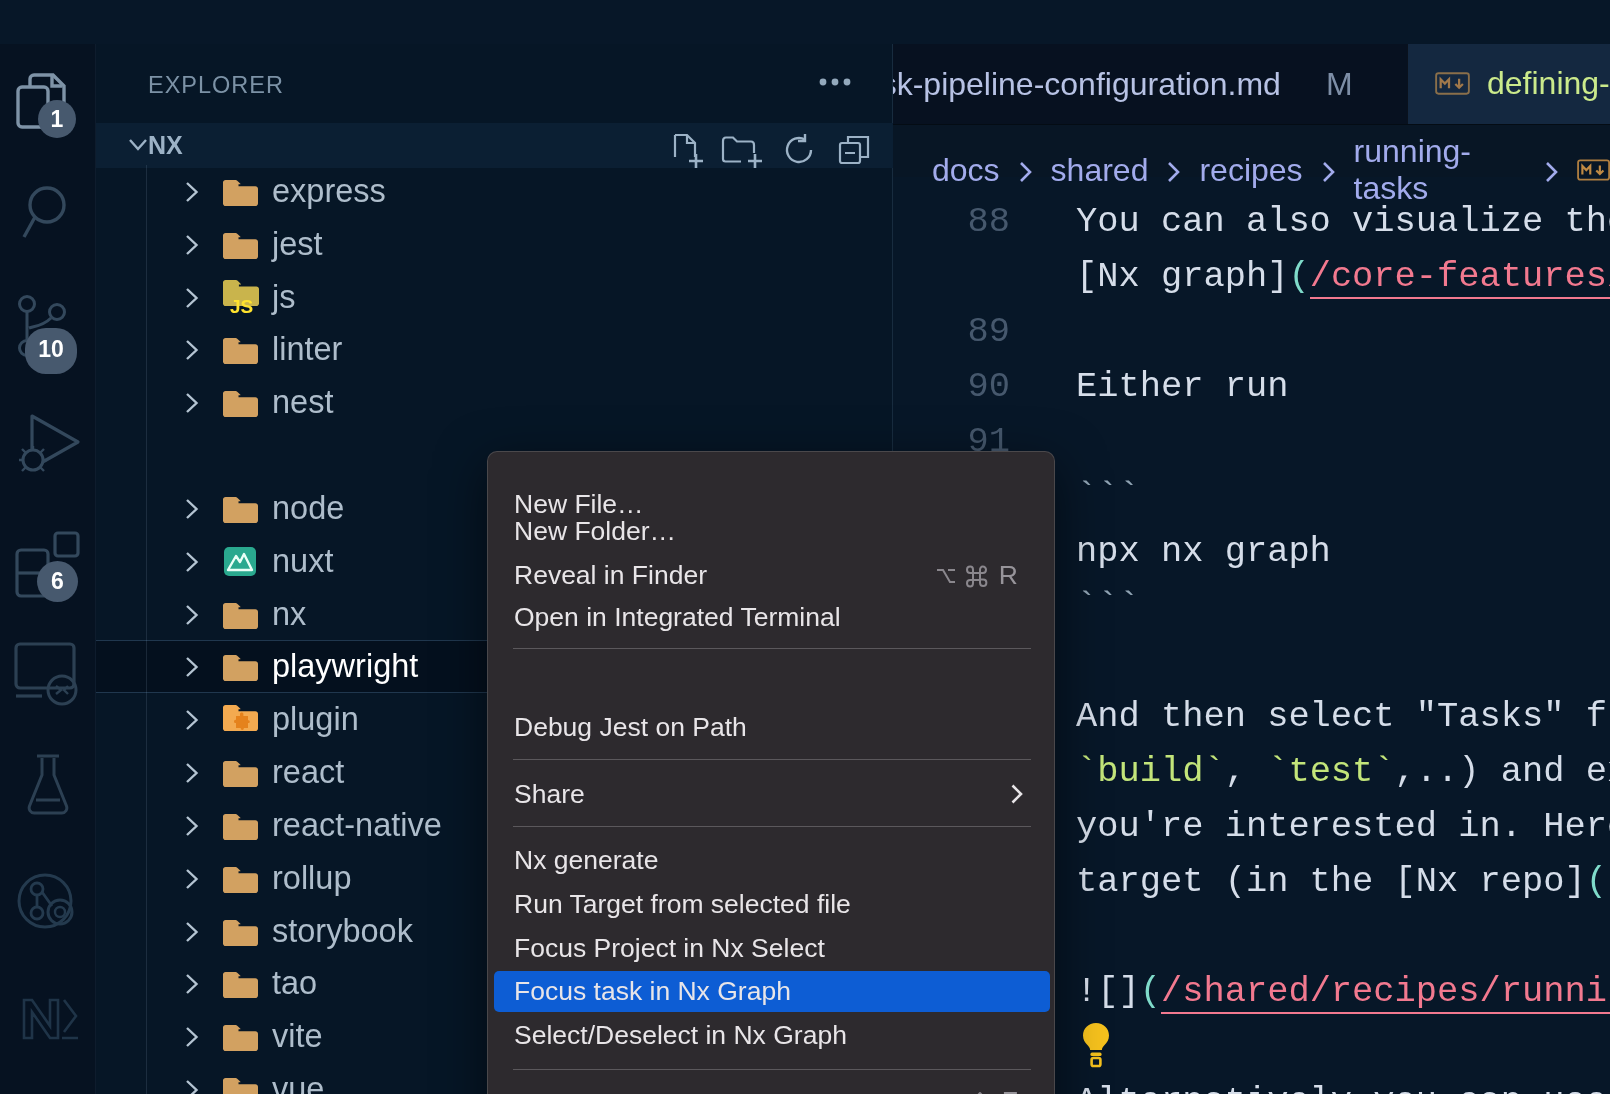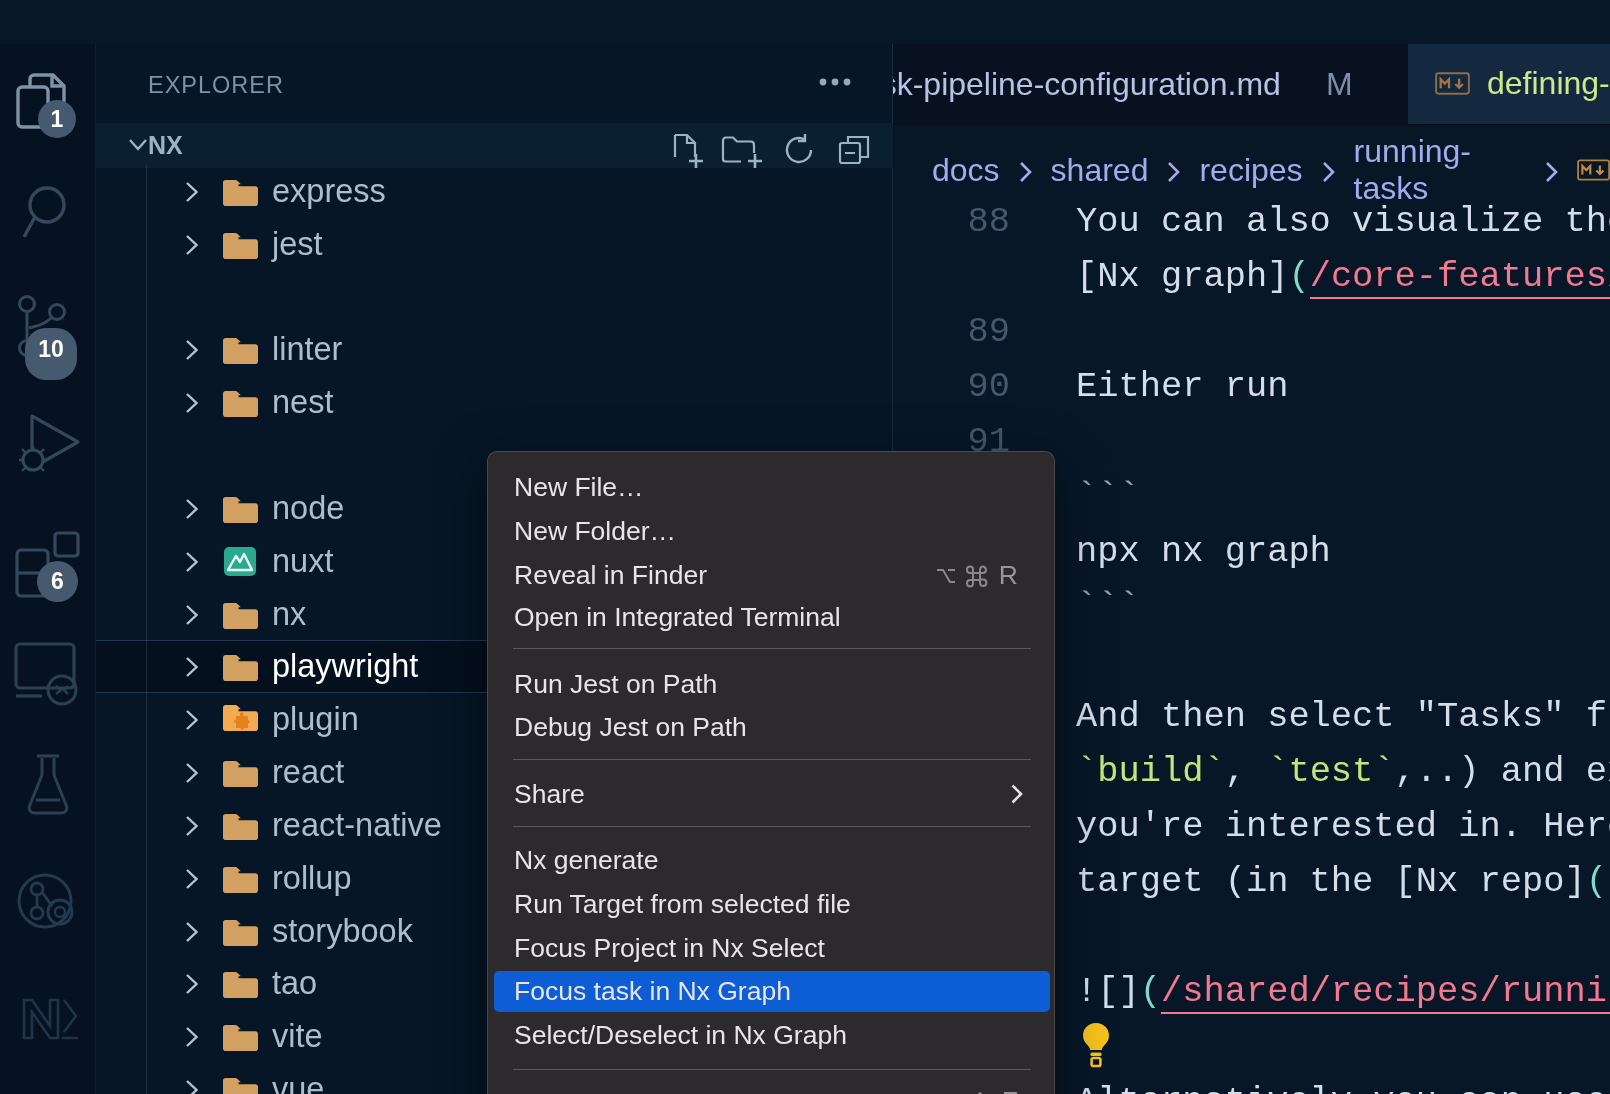--- a/index.html
+++ b/index.html
@@ -68,21 +68,21 @@
     <svg style="position:absolute;left:20px;top:138px" width="52" height="62" viewBox="0 0 52 62">
  <circle cx="27" cy="23" r="17" fill="none" stroke="#33485c" stroke-width="3.4"></circle>
  <path d="M15 35 L4 55" stroke="#33485c" stroke-width="3.4"></path>
       </svg>
     <svg style="position:absolute;left:14px;top:246px" width="60" height="70" viewBox="0 0 60 70">
         <circle cx="13" cy="14" r="7.5" fill="none" stroke="#33485c" stroke-width="3"></circle>
  <circle cx="43" cy="22" r="7.5" fill="none" stroke="#33485c" stroke-width="3"></circle>
  <circle cx="13" cy="58" r="7.5" fill="none" stroke="#33485c" stroke-width="3"></circle>
  <path d="M13 21 v30 M37 28 c-8 8-16 8-22 10" fill="none" stroke="#33485c" stroke-width="3"></path>
       </svg>
-    <div class="badge" style="left:25px;top:284px;width:52px;height:52px;line-height:42px;border-radius:21px;">10</div>
+    <div class="badge" style="left:25px;top:284px;width:52px;height:46px;line-height:42px;border-radius:21px;">10</div>
     <svg style="position:absolute;left:18px;top:366px" width="64" height="66" viewBox="0 0 64 66">
  <path d="M14 6 L60 32 L14 58 z" fill="none" stroke="#33485c" stroke-width="3.2" stroke-linejoin="round"></path>
  <circle cx="15" cy="50" r="10" fill="#061221" stroke="#33485c" stroke-width="3"></circle>
  <path d="M15 40 v-4 M5 50 h-4 M25 50 h4 M8 43 l-4 -4 M8 57 l-4 4 M22 43 l4 -4 M22 57 l4 4" stroke="#33485c" stroke-width="2.4"></path>
       </svg>
     <svg style="position:absolute;left:14px;top:486px" width="66" height="70" viewBox="0 0 66 70">
  <rect x="3" y="20" width="31" height="46" rx="4" fill="none" stroke="#33485c" stroke-width="3.2"></rect>
  <path d="M3 43 h31" stroke="#33485c" stroke-width="3.2"></path>
  <rect x="41" y="3" width="23" height="23" rx="3" fill="none" stroke="#33485c" stroke-width="3.2"></rect>
       </svg>
@@ -158,20 +158,30 @@
           <div class="lbl">express</div>
         </div>
       <div class="row" style="top:53px">
           <svg class="chev" width="16" height="26" viewBox="0 0 16 26">
             <path d="M3 4 L12.5 13 L3 22" fill="none" stroke="#b4c4d2" stroke-width="2.4"></path>
           </svg>
           <svg class="fico" width="36" height="31" viewBox="0 0 36 31">
             <path fill="#d2a161" d="M1 27.4 V6.6 C1 5.2 2.1 4 3.6 4 h9.8 c.8 0 1.6.3 2.1.9 l2.9 2.9 c.2.2.1.5-.2.5 h-1.7 v1.9 h16.9 c1.4 0 2.6 1.2 2.6 2.6 v14.6 c0 1.4-1.2 2.6-2.6 2.6 H3.6 C2.1 30 1 28.8 1 27.4 z"></path>
           </svg>
           <div class="lbl">jest</div>
+        </div>
+      <div class="row" style="top:106px">
+          <svg class="chev" width="16" height="26" viewBox="0 0 16 26">
+            <path d="M3 4 L12.5 13 L3 22" fill="none" stroke="#b4c4d2" stroke-width="2.4"></path>
+          </svg>
+          <svg class="fico" style="top:7px" width="38" height="36" viewBox="0 0 38 36">
+            <path fill="#c9b44c" d="M1 25.4 V4.6 C1 3.2 2.1 2 3.6 2 h10.2 c.8 0 1.6.3 2.1.9 l3 3 c.2.2.1.5-.2.5 h-1.8 v2 h17.5 c1.4 0 2.6 1.2 2.6 2.6 v14.4 c0 1.4-1.2 2.6-2.6 2.6 H3.6 C2.1 28 1 26.8 1 25.4 z"></path>
+            <text x="8" y="35" font-family="Liberation Sans" font-size="19" font-weight="bold" fill="#ffe32e">JS</text>
+          </svg>
+          <div class="lbl">js</div>
         </div>
       <div class="row" style="top:158px">
           <svg class="chev" width="16" height="26" viewBox="0 0 16 26">
             <path d="M3 4 L12.5 13 L3 22" fill="none" stroke="#b4c4d2" stroke-width="2.4"></path>
           </svg>
           <svg class="fico" width="36" height="31" viewBox="0 0 36 31">
             <path fill="#d2a161" d="M1 27.4 V6.6 C1 5.2 2.1 4 3.6 4 h9.8 c.8 0 1.6.3 2.1.9 l2.9 2.9 c.2.2.1.5-.2.5 h-1.7 v1.9 h16.9 c1.4 0 2.6 1.2 2.6 2.6 v14.6 c0 1.4-1.2 2.6-2.6 2.6 H3.6 C2.1 30 1 28.8 1 27.4 z"></path>
           </svg>
           <div class="lbl">linter</div>
         </div>
@@ -364,31 +374,30 @@
       <div class="cl" style="top:897.5px">Alternatively you can use the terminal</div>
       <svg style="position:absolute;left:188px;top:845px" width="30" height="46" viewBox="0 0 30 46">
           <path fill="#f6c21d" d="M15 1 C7.3 1 2 6.6 2 13.4 c0 4.3 2.1 7 4.2 9.3 1.5 1.7 2.9 3.2 2.9 5.3 h11.8 c0-2.1 1.4-3.6 2.9-5.3 2.1-2.3 4.2-5 4.2-9.3 C28 6.6 22.7 1 15 1 z"></path>
           <rect x="9.4" y="30.6" width="11.2" height="3.4" rx="1.6" fill="#f6c21d"></rect>
           <rect x="10.6" y="36" width="8.8" height="8" rx="1.8" fill="none" stroke="#f6c21d" stroke-width="2.6"></rect>
         </svg>
     </div>
   </div>
 
   <div class="abs" id="menu">
-      <div class="mi" style="top:13px">New File…</div>
+      <div class="mi" style="top:30px">New File…</div>
       <div class="mi" style="top:57px">New Folder…</div>
       <div class="mi" style="top:101px">Reveal in Finder</div>
       <div class="msc" style="top:101px"><svg width="24" height="24" viewBox="0 0 24 24" style="vertical-align:-4px">
           <path d="M3 6 h6 l7 12 h5 M14 6 h7" fill="none" stroke="#8a878d" stroke-width="2"></path>
         </svg><svg width="25" height="25" viewBox="0 0 25 25" style="vertical-align:-5px;margin-left:6px">
           <path d="M9 9 h7 v7 h-7 z M9 9 H6.2 C4.4 9 3 7.6 3 5.8 3 4 4.4 2.6 6.2 2.6 8 2.6 9 4 9 5.8 V9 z M16 9 h2.8 c1.8 0 3.2-1.4 3.2-3.2 0-1.8-1.4-3.2-3.2-3.2 C17 2.6 16 4 16 5.8 V9 z M16 16 v2.8 c0 1.8 1.4 3.2 3.2 3.2 1.8 0 3.2-1.4 3.2-3.2 0-1.8-1.4-3.2-3.2-3.2 H16 z M9 16 H6.2 C4.4 16 3 17.4 3 19.2 3 21 4.4 22.4 6.2 22.4 8 22.4 9 21 9 19.2 V16 z" fill="none" stroke="#8a878d" stroke-width="2"></path>
         </svg><span style="margin-left:10px">R</span></div>
       <div class="mi" style="top:143px">Open in Integrated Terminal</div>
       <div class="msep" style="top:196px"></div>
-      <div class="mi" style="top:210px">Run Jest on Path</div>
       <div class="mi" style="top:253px">Debug Jest on Path</div>
       <div class="msep" style="top:307px"></div>
       <div class="mi" style="top:320px">Share</div>
       <svg style="position:absolute;right:30px;top:331px" width="14" height="22" viewBox="0 0 14 22">
         <path d="M2.5 2.5 L11 11 L2.5 19.5" fill="none" stroke="#e8e5e8" stroke-width="2.6"></path>
       </svg>
       <div class="msep" style="top:374px"></div>
       <div class="mi" style="top:386px">Nx generate</div>
       <div class="mi" style="top:430px">Run Target from selected file</div>
       <div class="mi" style="top:474px">Focus Project in Nx Select</div>

